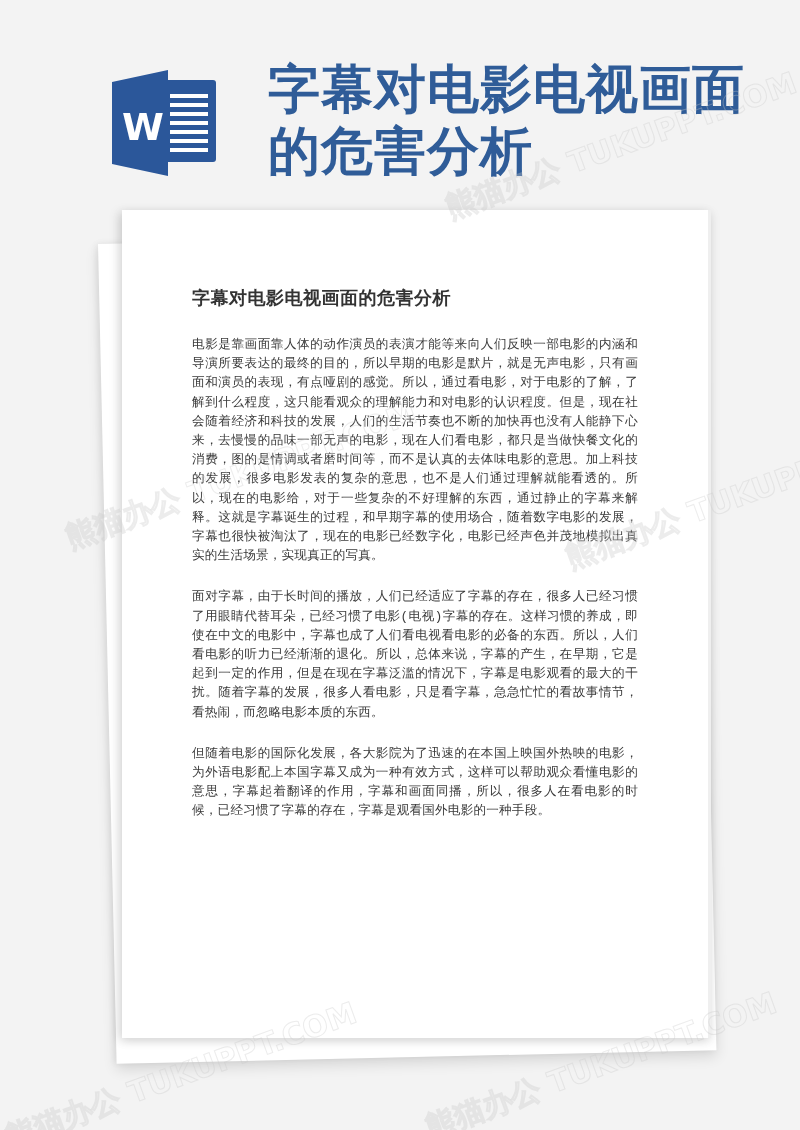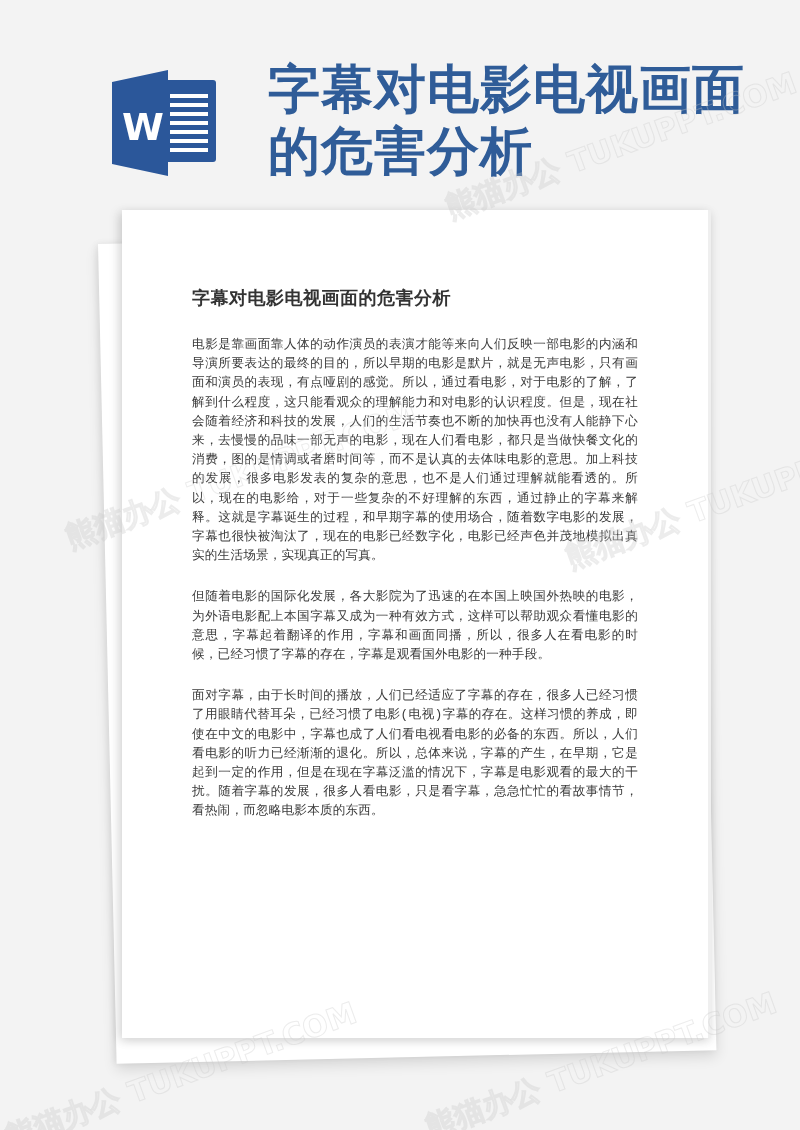--- a/index.html
+++ b/index.html
@@ -71,22 +71,22 @@
 </div>
 
 <h1 class="hero-title">字幕对电影电视画面的危害分析</h1>
 
 <div class="page-back"></div>
 
 <div class="page-front">
   <h2 class="doc-heading">字幕对电影电视画面的危害分析</h2>
   <div class="doc-body">
     <p class="doc-para">电影是靠画面靠人体的动作演员的表演才能等来向人们反映一部电影的内涵和导演所要表达的最终的目的，所以早期的电影是默片，就是无声电影，只有画面和演员的表现，有点哑剧的感觉。所以，通过看电影，对于电影的了解，了解到什么程度，这只能看观众的理解能力和对电影的认识程度。但是，现在社会随着经济和科技的发展，人们的生活节奏也不断的加快再也没有人能静下心来，去慢慢的品味一部无声的电影，现在人们看电影，都只是当做快餐文化的消费，图的是情调或者磨时间等，而不是认真的去体味电影的意思。加上科技的发展，很多电影发表的复杂的意思，也不是人们通过理解就能看透的。所以，现在的电影给，对于一些复杂的不好理解的东西，通过静止的字幕来解释。这就是字幕诞生的过程，和早期字幕的使用场合，随着数字电影的发展，字幕也很快被淘汰了，现在的电影已经数字化，电影已经声色并茂地模拟出真实的生活场景，实现真正的写真。</p>
+    <p class="doc-para">面对字幕，由于长时间的播放，人们已经适应了字幕的存在，很多人已经习惯了用眼睛代替耳朵，已经习惯了电影(电视)字幕的存在。这样习惯的养成，即使在中文的电影中，字幕也成了人们看电视看电影的必备的东西。所以，人们看电影的听力已经渐渐的退化。所以，总体来说，字幕的产生，在早期，它是起到一定的作用，但是在现在字幕泛滥的情况下，字幕是电影观看的最大的干扰。随着字幕的发展，很多人看电影，只是看字幕，急急忙忙的看故事情节，看热闹，而忽略电影本质的东西。</p>
     <p class="doc-para">但随着电影的国际化发展，各大影院为了迅速的在本国上映国外热映的电影，为外语电影配上本国字幕又成为一种有效方式，这样可以帮助观众看懂电影的意思，字幕起着翻译的作用，字幕和画面同播，所以，很多人在看电影的时候，已经习惯了字幕的存在，字幕是观看国外电影的一种手段。</p>
-    <p class="doc-para">面对字幕，由于长时间的播放，人们已经适应了字幕的存在，很多人已经习惯了用眼睛代替耳朵，已经习惯了电影(电视)字幕的存在。这样习惯的养成，即使在中文的电影中，字幕也成了人们看电视看电影的必备的东西。所以，人们看电影的听力已经渐渐的退化。所以，总体来说，字幕的产生，在早期，它是起到一定的作用，但是在现在字幕泛滥的情况下，字幕是电影观看的最大的干扰。随着字幕的发展，很多人看电影，只是看字幕，急急忙忙的看故事情节，看热闹，而忽略电影本质的东西。</p>
   </div>
 </div>
 
 <div class="watermark" style="left:440px; top:190px;">熊猫办公 TUKUPPT.COM</div>
 <div class="watermark" style="left:60px; top:520px;">熊猫办公 TUKUPPT.COM</div>
 <div class="watermark" style="left:560px; top:540px;">熊猫办公 TUKUPPT.COM</div>
 <div class="watermark" style="left:0px; top:1120px;">熊猫办公 TUKUPPT.COM</div>
 <div class="watermark" style="left:420px; top:1110px;">熊猫办公 TUKUPPT.COM</div>
 
 </body></html>

